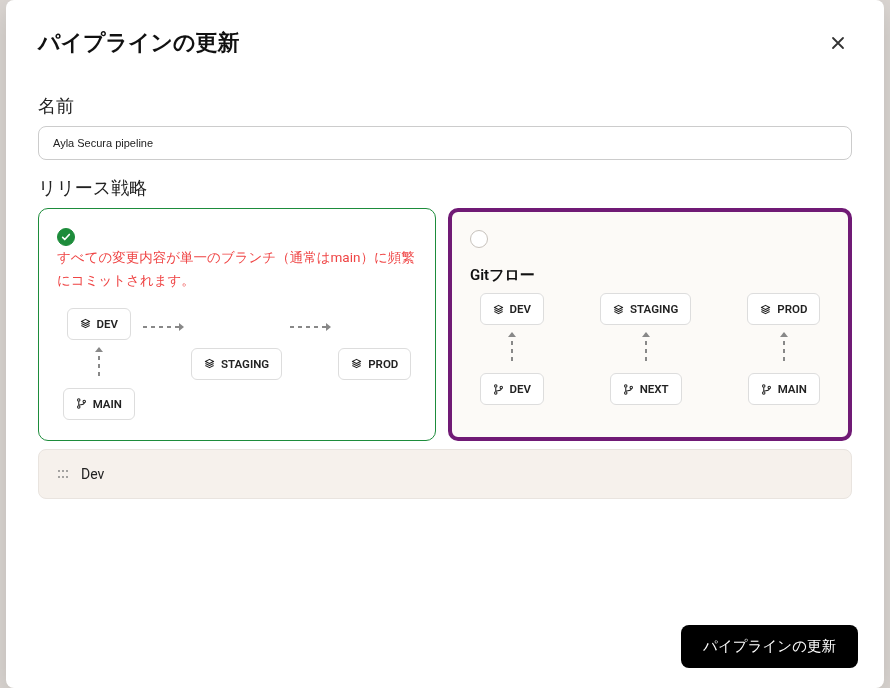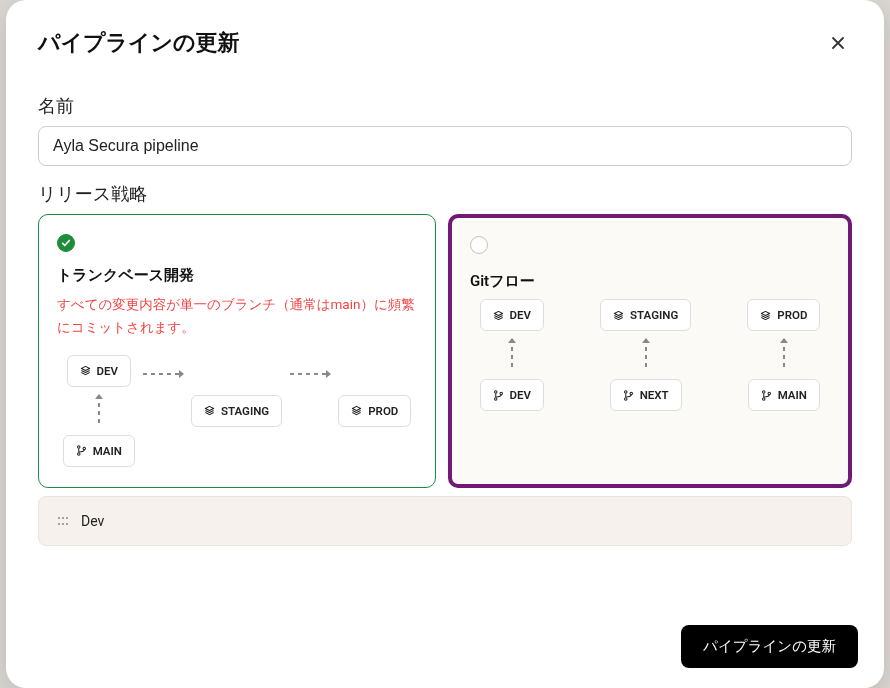--- a/index.html
+++ b/index.html
@@ -7,21 +7,21 @@
     margin: 0; padding: 0;
     font-family: -apple-system, BlinkMacSystemFont, "Segoe UI", Roboto, "Helvetica Neue", Arial, sans-serif;
     background: #dcd7d3;
     width: 890px; height: 688px;
     overflow: hidden;
   }
   .modal {
     position: absolute;
     left: 6px; right: 6px; top: 0; bottom: 0;
     background: #fff;
-    border-radius: 20px;
+    border-radius: 8px;
     box-shadow: 0 8px 30px rgba(0,0,0,.15);
     display: flex;
     flex-direction: column;
   }
   .modal-header {
     display: flex;
     align-items: center;
     justify-content: space-between;
     padding: 28px 32px 12px 32px;
   }
@@ -44,21 +44,21 @@
     overflow-y: auto;
   }
   .field-label {
     font-size: 18px;
     color: #222;
     margin-bottom: 8px;
     margin-top: 16px;
   }
   .text-input {
     width: 100%;
-    font-size: 16px;
+    font-size: 11px;
     padding: 10px 14px;
     border: 1px solid #ccc;
     border-radius: 8px;
     outline: none;
     color: #222;
   }
   .strategy-row {
     display: flex;
     gap: 12px;
   }
@@ -231,21 +231,20 @@
     <div class="field-label">リリース戦略</div>
 
     <div class="strategy-row">
 
       <div class="strategy-card selected">
         <span class="radio-circle checked">
           <svg width="10" height="10" viewBox="0 0 12 12" fill="none" stroke="currentColor" stroke-width="2" stroke-linecap="round" stroke-linejoin="round">
               <path d="M2 6.5 L4.5 9 L10 3"></path>
             </svg>
         </span>
-        <div class="strategy-title">トランクベース開発</div>
         <p class="strategy-desc">すべての変更内容が単一のブランチ（通常はmain）に頻繁にコミットされます。</p>
 
         <div class="diagram">
           <div class="col">
             <span class="chip">
               <span class="icon">
                 <svg width="11" height="11" viewBox="0 0 16 16" fill="none" stroke="currentColor" stroke-width="1.5" stroke-linejoin="round">
                     <path d="M8 2 L14 5 L8 8 L2 5 Z"></path>
                     <path d="M2 8 L8 11 L14 8"></path>
                     <path d="M2 11 L8 14 L14 11"></path>

